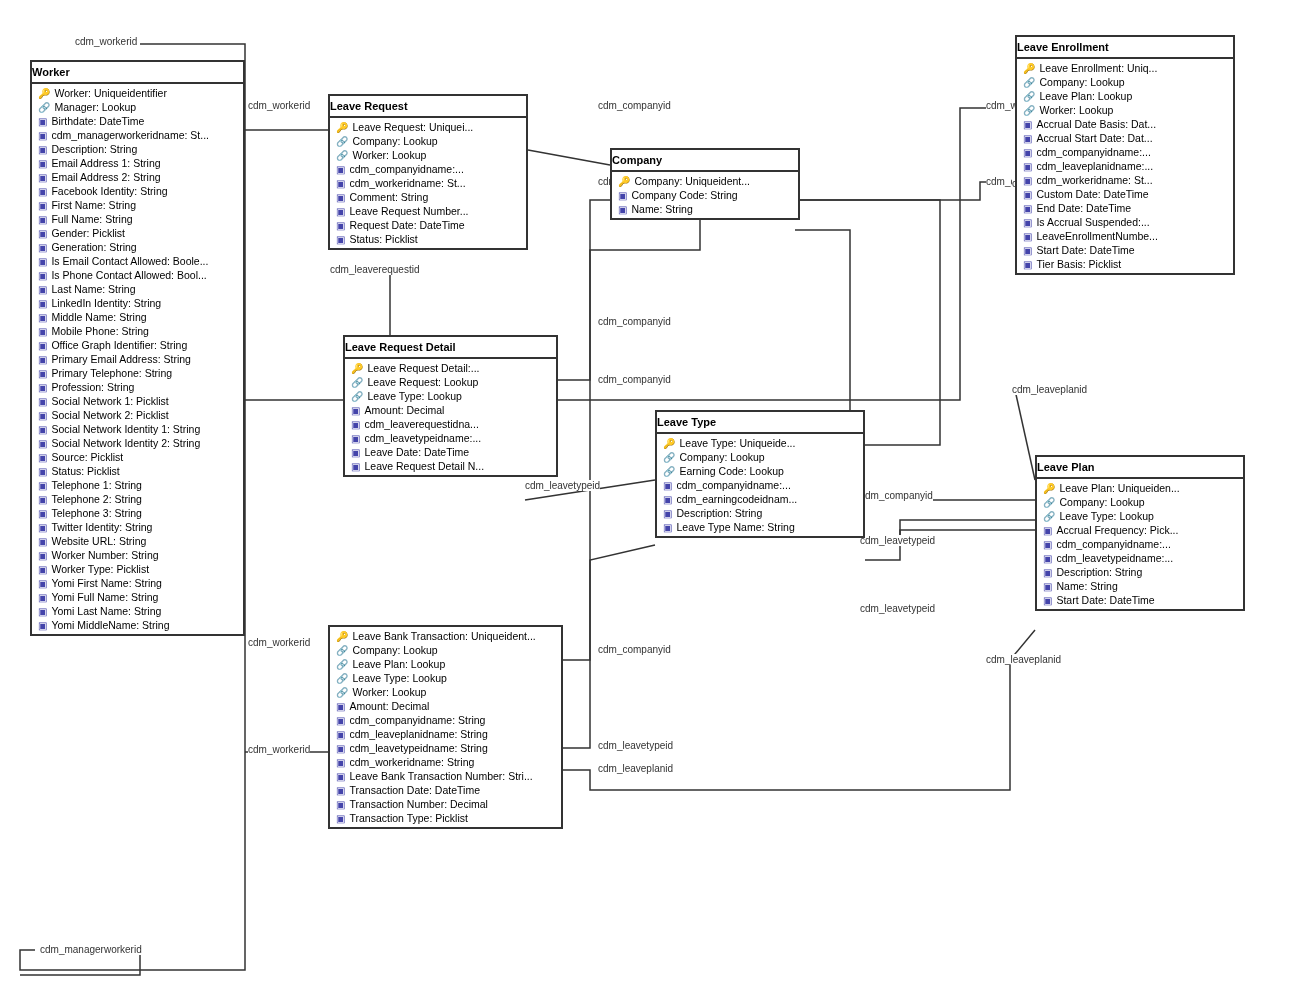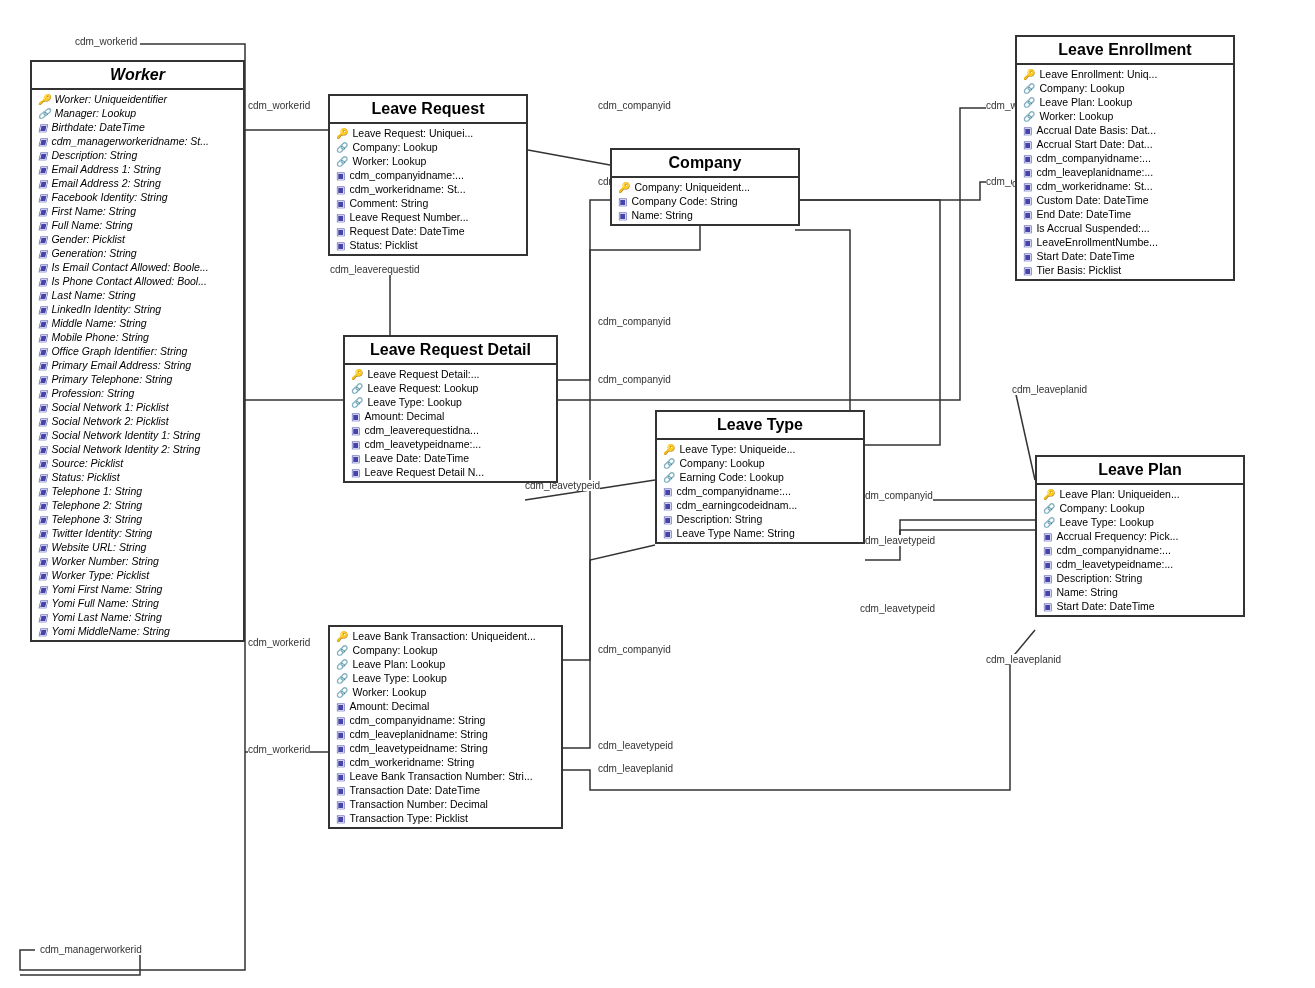--- a/index.html
+++ b/index.html
@@ -19,24 +19,23 @@
     }
     .entity-box {
       position: absolute;
       background: #fff;
       border: 2px solid #333;
       min-width: 190px;
     }
     .entity-header {
       background: #fff;
       border-bottom: 2px solid #333;
-      text-align: center;
       font-weight: bold;
-      font-size: 16px;
-      padding: 4px 24px;
+      font-size: 11px;
+      padding: 4px 0;
     }
     .entity-body {
       padding: 2px 0;
     }
     .entity-row {
       display: flex;
       align-items: center;
       padding: 1px 6px;
       font-size: 10.5px;
       white-space: nowrap;
@@ -132,21 +131,21 @@
   <div class="connector-label" style="left:986px;top:176px">cdm_companyid</div>
   <div class="connector-label" style="left:525px;top:480px">cdm_leavetypeid</div>
   <div class="connector-label" style="left:598px;top:740px">cdm_leavetypeid</div>
   <div class="connector-label" style="left:860px;top:535px">cdm_leavetypeid</div>
   <div class="connector-label" style="left:860px;top:603px">cdm_leavetypeid</div>
   <div class="connector-label" style="left:1012px;top:384px">cdm_leaveplanid</div>
   <div class="connector-label" style="left:1012px;top:178px">cdm_leaveplanid</div>
   <div class="connector-label" style="left:598px;top:763px">cdm_leaveplanid</div>
   <div class="connector-label" style="left:986px;top:654px">cdm_leaveplanid</div>
 
-  <div class="entity-box" style="left:30px;top:60px;width:215px;font-style:italic;">
+  <div class="entity-box" style="left:30px;top:60px;width:215px;">
     <div class="entity-header">Worker</div>
     <div class="entity-body">
       <div class="entity-row">
           <span class="icon icon-key">🔑</span>
           <span>Worker: Uniqueidentifier</span>
         </div>
       <div class="entity-row">
           <span class="icon icon-lookup">🔗</span>
           <span>Manager: Lookup</span>
         </div>

